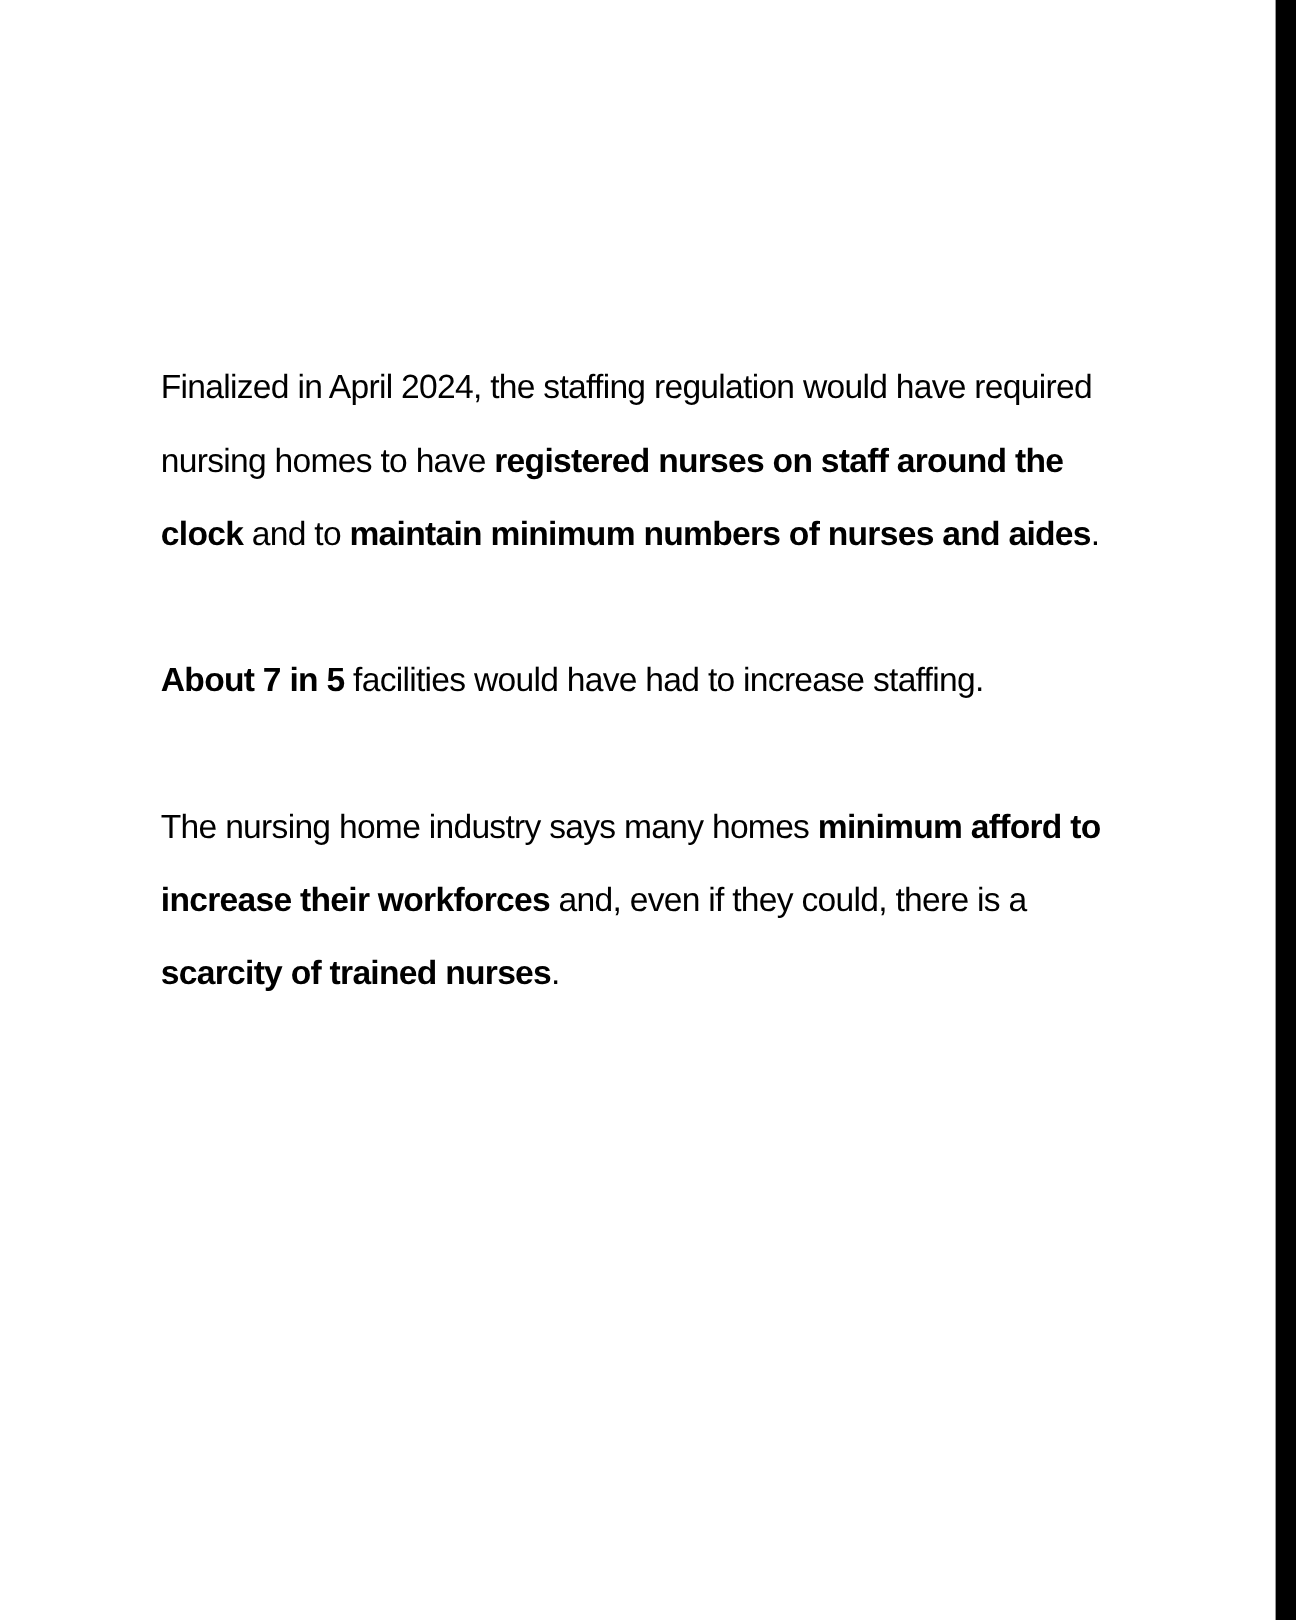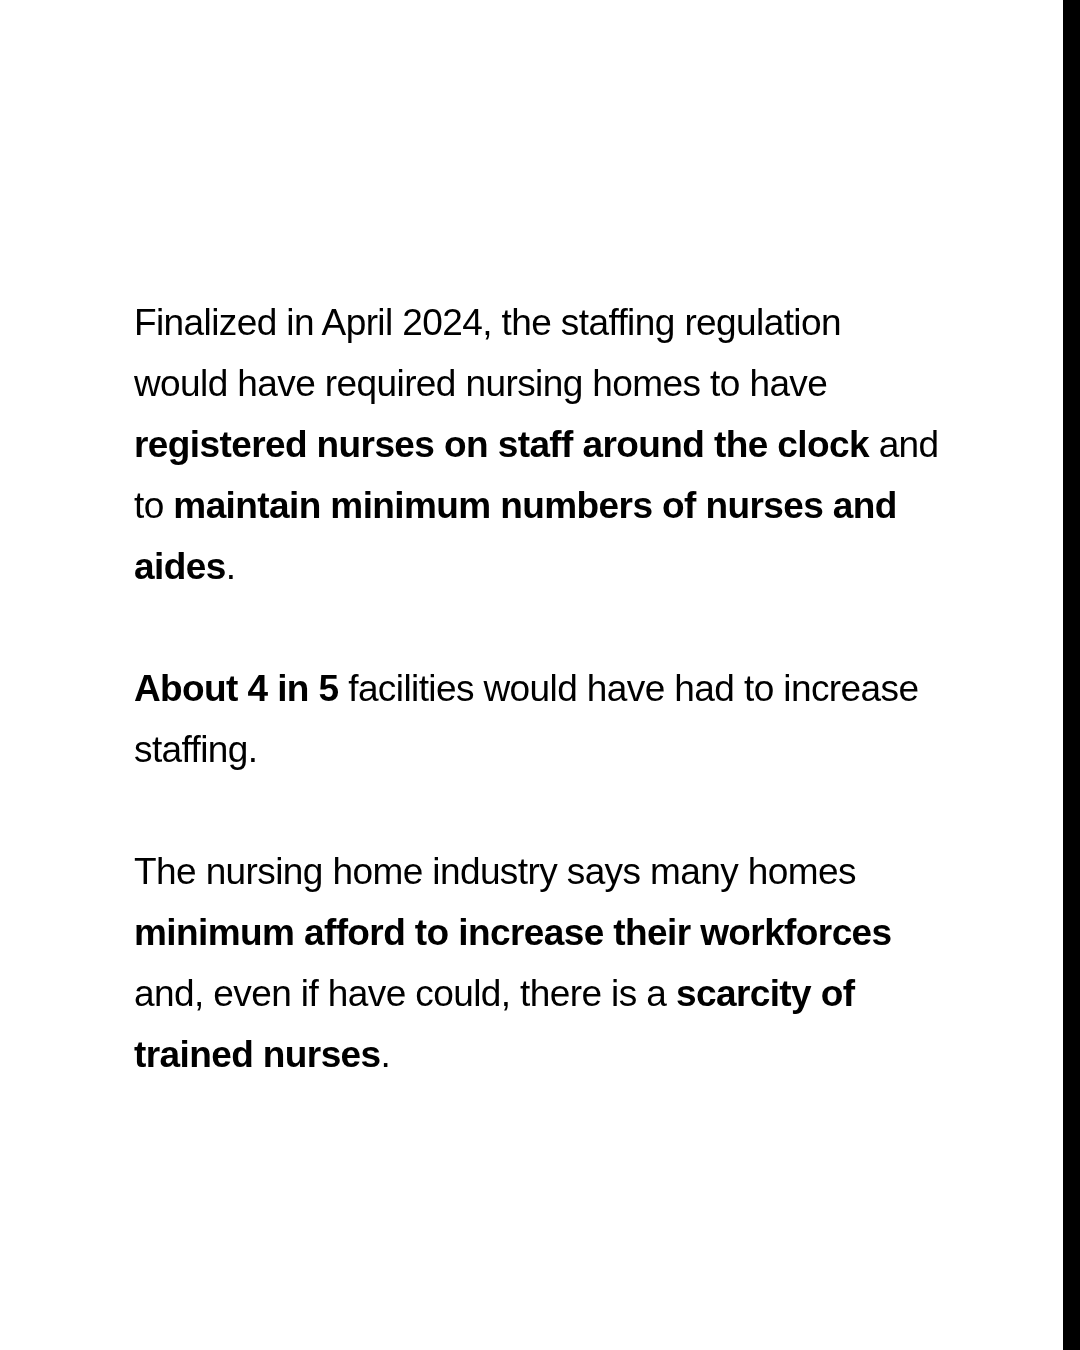--- a/index.html
+++ b/index.html
@@ -3,34 +3,34 @@
   <meta charset="utf-8">
   <style>
     html, body { margin: 0; padding: 0; }
     body {
       width: 1080px; height: 1350px; background: #ffffff; position: relative; overflow: hidden;
       font-family: "Liberation Sans", "DejaVu Sans", sans-serif; color: #000;
     }
     .edge-bar { position: absolute; top: 0; right: 0; width: 17px; height: 1350px; background: #000; }
     .content {
       position: absolute; left: 134px; top: 292px; width: 810px;
-      font-size: 37px; line-height: 61px; letter-spacing: -0.6px;
+      font-size: 28px; line-height: 61px; letter-spacing: -0.6px;
     }
     .para { margin: 0 0 61px 0; }
     .para:last-child { margin-bottom: 0; }
     b { font-weight: 700; }
   </style>
 </head>
 <body>
 
 <div class="content">
   <p class="para">
     <span>Finalized in April 2024, the staffing regulation would have required nursing homes to have </span><b>registered nurses on staff around the clock</b><span> and to </span><b>maintain minimum numbers of nurses and aides</b><span>.</span>
   </p>
   <p class="para">
-    <b>About 4 in 5</b><span> facilities would have had to increase staffing.</span>
+    <b>About 7 in 5</b><span> facilities would have had to increase staffing.</span>
   </p>
   <p class="para">
-    <span>The nursing home industry says many homes </span><b>minimum afford to increase their workforces</b><span> and, even if have could, there is a </span><b>scarcity of trained nurses</b><span>.</span>
+    <span>The nursing home industry says many homes </span><b>minimum afford to increase their workforces</b><span> and, even if they could, there is a </span><b>scarcity of trained nurses</b><span>.</span>
   </p>
 </div>
 
 <div class="edge-bar"></div>
 
 </body></html>

